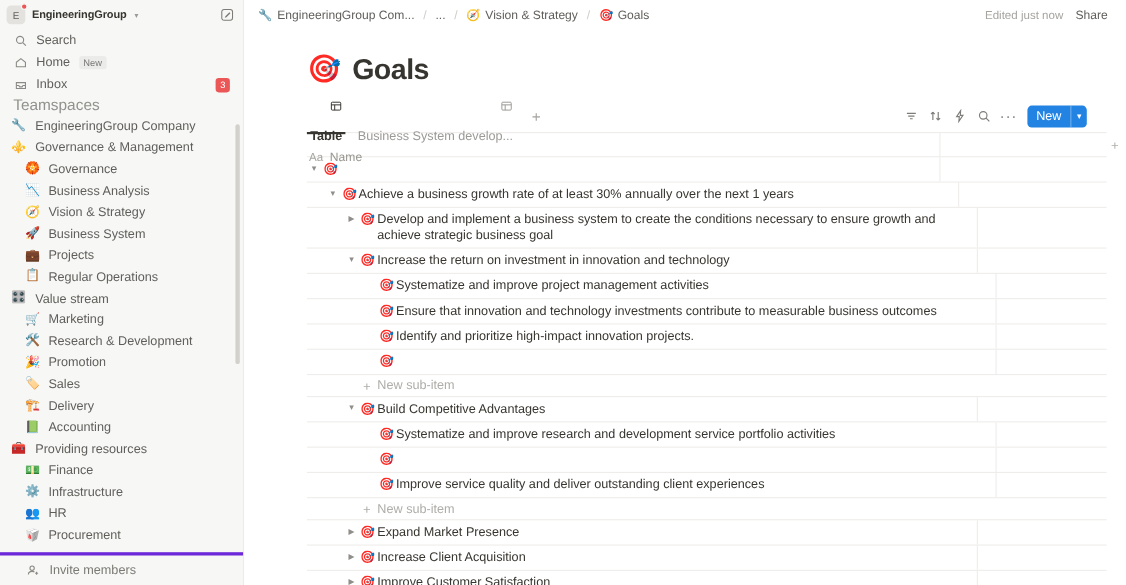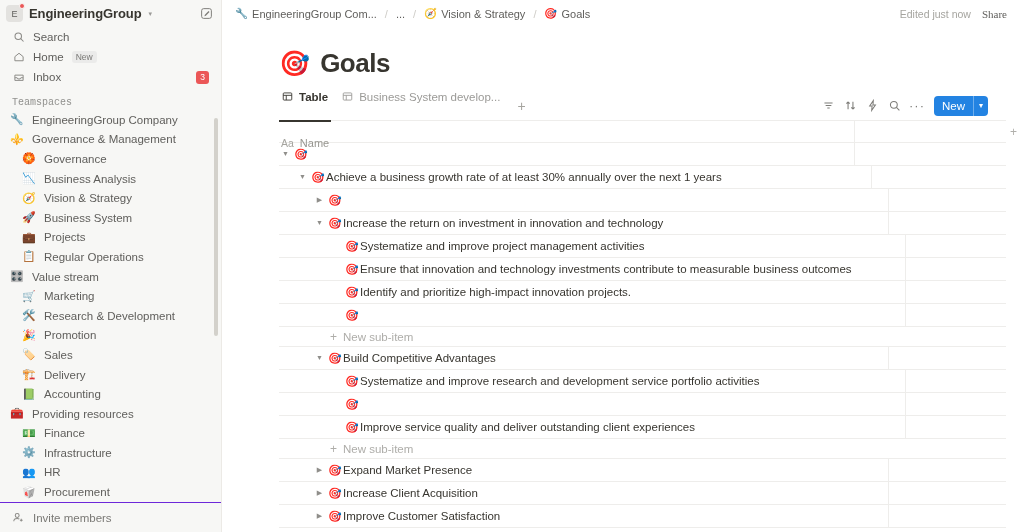--- a/index.html
+++ b/index.html
@@ -29,21 +29,21 @@
     width: 17px; height: 17px; border-radius: 4px;
     background: #e3e2df; color: #5f5e5b;
     font-size: 9px; display: flex; align-items: center; justify-content: center;
     position: relative; flex: 0 0 17px;
   }
   .ws-dot {
     position: absolute; top: -2px; right: -2px;
     width: 6px; height: 6px; border-radius: 50%;
     background: #eb5757; border: 1px solid #f7f7f5;
   }
-  .ws-name { font-size: 13px; font-weight: bold; color: #37352f; letter-spacing: -0.1px; }
+  .ws-name { font-size: 10px; font-weight: bold; color: #37352f; letter-spacing: -0.1px; }
   .ws-caret { font-size: 7px; color: #9b9a97; margin-left: 1px; }
   .ws-spacer { flex: 1; }
   .ws-compose { color: #7d7c78; display: flex; align-items: center; }
 
   .nav-top { padding: 0 6px; }
   .nav-row {
     display: flex; align-items: center; gap: 8px;
     height: 20px; padding: 0 6px; border-radius: 4px;
     font-size: 11.5px; color: #5f5e5b; cursor: pointer;
     margin-bottom: 0px;
@@ -53,80 +53,81 @@
   .pill-new {
     font-size: 8.5px; color: #787774; background: #ebebea;
     border-radius: 3px; padding: 1px 4px; line-height: 1.2;
   }
   .badge-count {
     margin-left: auto; background: #eb5757; color: #fff;
     font-size: 8.5px; border-radius: 3px; padding: 0px 4px; line-height: 13px;
   }
 
   .section-title {
-    font-size: 10px; color: #91918e; padding: 0 12px;
-    margin: 10px 0 2px 0; font-weight: normal; font-family: Liberation Mono, monospace;
+    font-size: 14px; color: #91918e; padding: 0 12px;
+    margin: 0 0 2px 0; font-weight: normal;
   }
 
   .tree { flex: 1; overflow: hidden; padding: 0 6px; position: relative; }
   .tree-row {
     display: flex; align-items: center; gap: 7px;
     height: 19.6px; border-radius: 4px; cursor: pointer;
     font-size: 11.5px; color: #5f5e5b; white-space: nowrap;
   }
   .tree-row .emo { font-size: 11px; width: 15px; text-align: center; flex: 0 0 15px; line-height: 1; }
   .lvl0 { padding-left: 4px; }
   .lvl1 { padding-left: 16px; }
 
   .sb-scroll {
     position: absolute; right: 3px; width: 4px;
     background: #d3d1cb; border-radius: 3px;
   }
 
   .sidebar-footer {
     height: 30px; flex: 0 0 30px;
-    border-top: 1px solid #6d28d9;
-    display: flex; align-items: center; padding: 0 12px; gap: 8px;
+    border-top: 3px solid #6d28d9;
+    display: flex; align-items: center; padding: 0 24px; gap: 8px;
     font-size: 11.5px; color: #7a7975; cursor: pointer;
   }
 
   
   .main { flex: 1; height: 532px; display: flex; flex-direction: column; background: #fff; position: relative; overflow: hidden; }
 
   .topbar {
     height: 27px; flex: 0 0 27px; display: flex; align-items: center;
     padding: 0 12px 0 10px; gap: 6px; font-size: 11px; color: #5f5e5b;
   }
   .crumb { display: flex; align-items: center; gap: 4px; cursor: pointer; border-radius: 3px; padding: 1px 3px; }
   .crumb .emo { font-size: 10.5px; }
   .crumb-sep { color: #cfcdc8; font-size: 11px; padding: 0 1px; }
   .topbar-spacer { flex: 1; }
   .edited { font-size: 10.5px; color: #a5a49f; }
-  .share-btn { font-size: 11px; color: #5f5e5b; cursor: pointer; padding: 2px 5px; border-radius: 3px; font-family: Liberation Serif, serif; }
+  .share-btn { font-size: 11px; color: #5f5e5b; cursor: pointer; padding: 2px 5px; border-radius: 3px; }
 
   .content { flex: 1; overflow: hidden; padding-left: 57px; }
 
   .page-title {
     display: flex; align-items: center; gap: 10px;
     margin-top: 21px; margin-bottom: 12px;
   }
   .page-title .emo { font-size: 25px; line-height: 1; }
   .page-title h1 { font-size: 26px; font-weight: bold; color: #37352f; letter-spacing: -0.5px; }
 
   .viewbar {
     display: flex; align-items: center;
     border-bottom: 1px solid #eeedeb;
     padding-right: 18px; height: 30px; margin-right: 18px;
     position: relative;
   }
   .vtab {
-    display: flex; align-items: flex-start; gap: 6px;
+    display: flex; align-items: flex-end; gap: 16px;
     font-size: 11.5px; color: #9b9a97; cursor: pointer;
     height: 30px; padding: 0 7px 0 3px; margin-right: 4px;
     position: relative;
+    flex-direction: column;
   }
   .vtab.active { color: #37352f; font-weight: bold; }
   .vtab.active::after {
     content: ""; position: absolute; left: 0; right: 4px; bottom: -1px;
     height: 2px; background: #37352f;
   }
   .vtab .ic { color: #9b9a97; display: flex; }
   .vtab.active .ic { color: #37352f; }
   .vtab-add { font-size: 14px; color: #a5a49f; cursor: pointer; padding: 0 6px; line-height: 1; }
   .vb-spacer { flex: 1; }
@@ -456,20 +457,21 @@
                 <span class="row-emo">🎯</span>
                 <span class="row-text">Achieve a business growth rate of at least 30% annually over the next 1 years</span>
               </div>
               <div class="row-col2"></div>
               <div class="row-col3"></div>
             </div>
             <div class="row">
               <div class="row-name ind-3">
                 <span class="twisty">▶</span>
                 <span class="row-emo">🎯</span>
+                <span class="row-text">Develop and implement a business system to create the conditions necessary to ensure growth and achieve strategic business goal</span>
               </div>
               <div class="row-col2"></div>
               <div class="row-col3"></div>
             </div>
             <div class="row">
               <div class="row-name ind-3">
                 <span class="twisty">▼</span>
                 <span class="row-emo">🎯</span>
                 <span class="row-text">Increase the return on investment in innovation and technology</span>
               </div>

